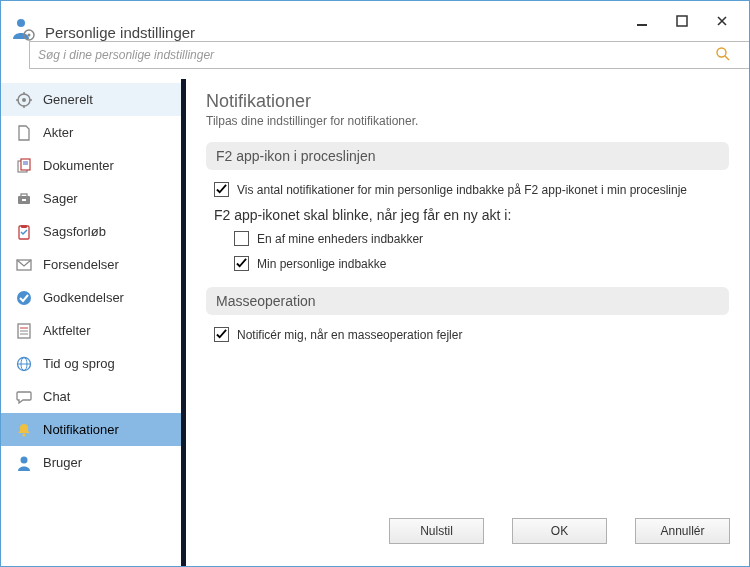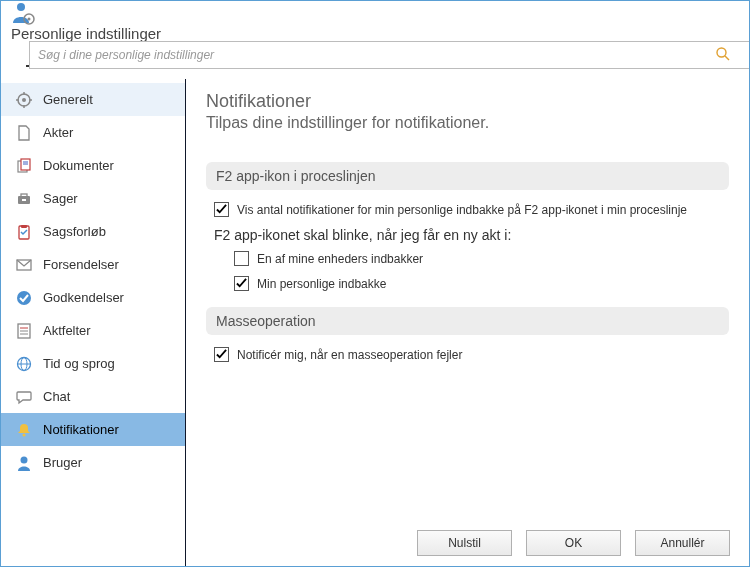--- a/index.html
+++ b/index.html
@@ -1,42 +1,42 @@
 <!DOCTYPE html>
 <html><head>
 <meta charset="utf-8">
 <style>
 * { box-sizing: border-box; margin: 0; padding: 0; font-family: "Segoe UI", Tahoma, sans-serif; }
 body { background: #fff; width: 750px; height: 567px; overflow: hidden; border: 1px solid #5a9fd4; }
-.titlebar { height: 40px; display: flex; align-items: flex-start; padding: 0 7px 0 10px; flex-direction: column; }
+.titlebar { height: 40px; display: flex; align-items: flex-end; padding: 0 7px 0 10px; }
 .titlebar .app-icon { width: 24px; height: 24px; margin-right: 10px; position: relative; }
 .titlebar .title { font-size: 15px; color: #444; flex: 1; }
 .win-controls { display: flex; }
 .win-btn { width: 40px; height: 40px; display: flex; align-items: center; justify-content: center; color: #333; }
 .search-wrap { padding: 0 12px 10px 12px; }
 .search { position: relative; }
 .search input { width: 100%; height: 28px; border: 1px solid #bcbcbc; padding: 0 28px 0 8px; font-size: 12px; color: #333; background: #fff; font-style: italic; margin-left: 16px; }
 .search input::placeholder { color: #999; font-style: italic; }
 .search-icon { position: absolute; right: 6px; top: 5px; width: 16px; height: 16px; }
 .body { display: flex; height: calc(567px - 40px - 38px); }
-.sidebar { width: 185px; border-right: 1px solid #0f172a; padding-top: 4px; }
+.sidebar { width: 185px; border-right: 5px solid #0f172a; padding-top: 4px; }
 .side-item { height: 33px; display: flex; align-items: center; padding-left: 14px; font-size: 13px; color: #333; gap: 10px; }
 .side-item.selected { background: #88b9e4; color: #000; }
 .side-item .ico { width: 18px; height: 18px; display: flex; align-items: center; justify-content: center; flex-shrink: 0; }
 .content { flex: 1; padding: 12px 20px 0 20px; display: flex; flex-direction: column; overflow: hidden; }
 .page-title { font-size: 18px; color: #666; font-weight: 400; margin-bottom: 2px; }
-.page-sub { font-size: 16px; color: #666; margin-bottom: 30px; }
+.page-sub { font-size: 12px; color: #666; margin-bottom: 14px; }
 .section-head { background: #ededed; height: 28px; display: flex; align-items: center; padding-left: 10px; font-size: 14px; color: #555; margin-bottom: 12px; border-radius: 6px; }
 .check-row { display: flex; align-items: center; gap: 8px; font-size: 12px; color: #333; margin-bottom: 10px; padding-left: 8px; }
 .check-row.indent { padding-left: 28px; }
 .sub-label { font-size: 14px; color: #333; padding-left: 8px; margin-bottom: 8px; }
 .checkbox { width: 15px; height: 15px; border: 1px solid #555; display: flex; align-items: center; justify-content: center; flex-shrink: 0; background: #fff; }
 .checkbox.checked svg { display: block; }
 .checkbox svg { display: none; }
-.footer { height: 48px; display: flex; justify-content: flex-end; align-items: center; gap: 14px; padding-right: 20px; position: absolute; bottom: 0; right: 0; width: 560px; }
+.footer { height: 48px; display: flex; justify-content: flex-end; align-items: center; gap: 28px; padding-right: 20px; position: absolute; bottom: 12px; right: 0; width: 560px; }
 .btn { min-width: 95px; height: 26px; border: 1px solid #b0b0b0; background: linear-gradient(#fafafa,#eaeaea); font-size: 12px; color: #333; }
 .gap { height: 6px; }
 </style>
 </head>
 <body>
 
 <div class="titlebar">
   <div class="app-icon">
     <svg viewBox="0 0 24 24" width="24" height="24">
         <circle cx="10" cy="6" r="4" fill="#4a8fd0"></circle>

